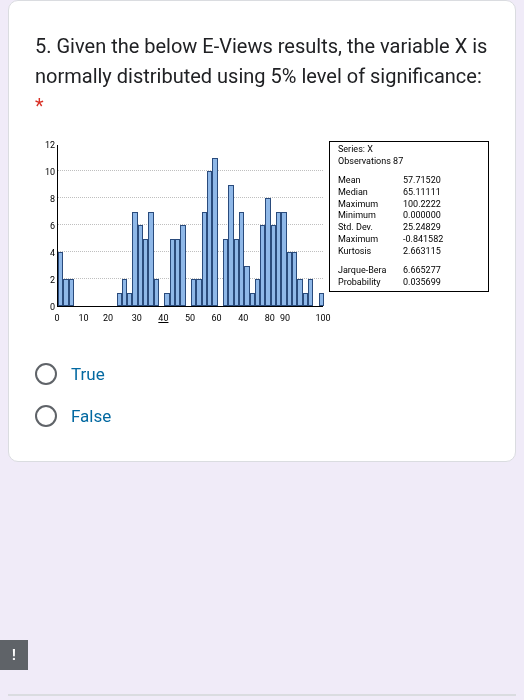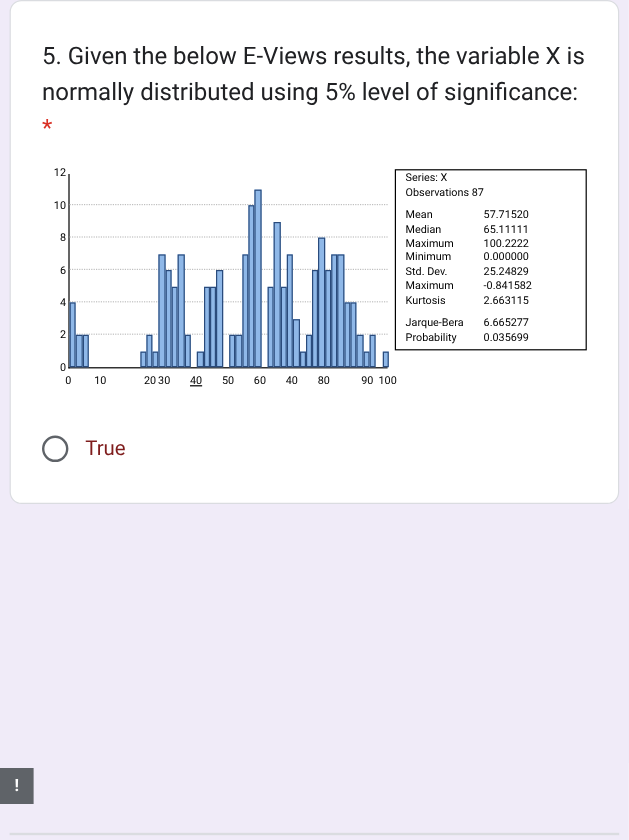--- a/index.html
+++ b/index.html
@@ -97,21 +97,21 @@
       cursor: pointer;
     }
     .radio {
       width: 22px; height: 22px;
       border: 2px solid #5f6368;
       border-radius: 50%;
       flex-shrink: 0;
     }
     .optlabel {
       font-size: 17px;
-      color: #7f1d1d;
+      color: #0369a1;
     }
     .errbadge {
       position: absolute;
       bottom: 30px;
       left: 0;
       width: 28px;
       height: 30px;
       background: #5f6368;
       display: flex;
       align-items: center;
@@ -186,28 +186,28 @@
         </div>
     <div class="ylabel" style="top: 166px;">0</div>
         <div class="ylabel" style="top: 139px;">2</div>
         <div class="ylabel" style="top: 112px;">4</div>
         <div class="ylabel" style="top: 85px;">6</div>
         <div class="ylabel" style="top: 58px;">8</div>
         <div class="ylabel" style="top: 31px;">10</div>
         <div class="ylabel" style="top: 4px;">12</div>
         <div class="xlabel" style="left: 22px;">0</div>
         <div class="xlabel" style="left: 48.6px;">10</div>
-        <div class="xlabel" style="left: 90px;">20</div>
+        <div class="xlabel" style="left: 73px;">20</div>
         <div class="xlabel" style="left: 101.8px; text-align: right;">30</div>
         <div class="xlabel" style="left: 128.4px; text-decoration: underline;">40</div>
         <div class="xlabel" style="left: 155px;">50</div>
         <div class="xlabel" style="left: 181.6px;">60</div>
         <div class="xlabel" style="left: 208.2px;">40</div>
         <div class="xlabel" style="left: 234.8px;">80</div>
-        <div class="xlabel" style="left: 271px;">90</div>
+        <div class="xlabel" style="left: 250px;">90</div>
         <div class="xlabel" style="left: 288px;">100</div>
       </div>
     <div class="stats" id="stats">
         <div>Series: X</div>
         <div>Observations 87</div>
         <div class="gap"></div>
         <div class="row">
           <span class="lab">Mean</span>
           <span class="val">57.71520</span>
         </div>
@@ -244,18 +244,22 @@
           <span class="lab">Probability</span>
           <span class="val">0.035699</span>
         </div>
       </div>
   </div>
 
   <div class="option">
     <div class="radio"></div>
     <span class="optlabel">True</span>
   </div>
+  <div class="option">
+    <div class="radio"></div>
+    <span class="optlabel">False</span>
+  </div>
 </div>
 
 <div class="errbadge">
   <span>!</span>
 </div>
 <div class="bottomline"></div>
 
 </body></html>

